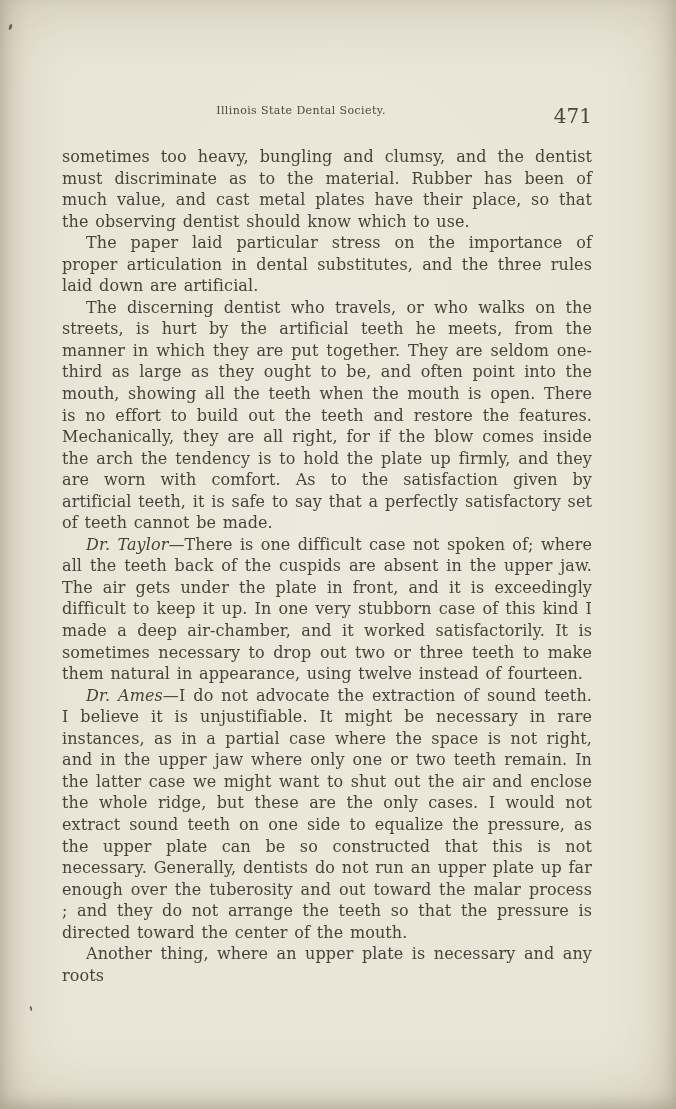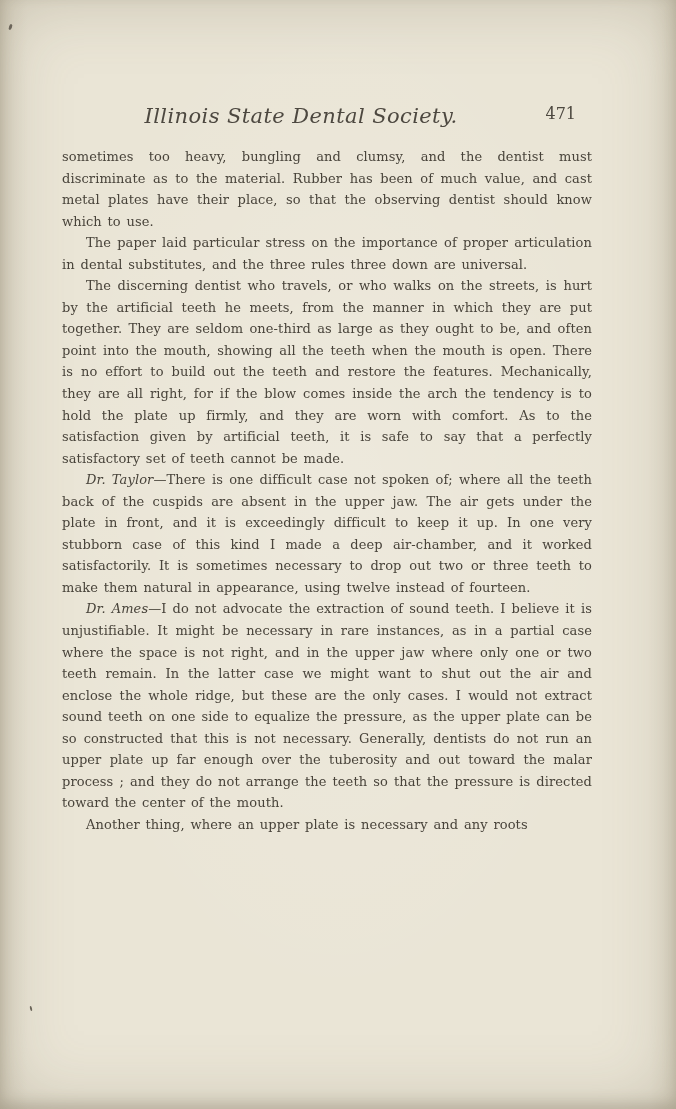--- a/index.html
+++ b/index.html
@@ -28,36 +28,35 @@
     top: 104px;
   }
   .header {
     position: relative;
     height: 22px;
     margin-bottom: 20px;
   }
   .running-title {
     display: block;
     text-align: center;
-    font-style: italic;
-    font-size: 21px;
+    font-size: 11px;
     letter-spacing: 0.4px;
     color: #4d4840;
     transform: translateX(-26px);
   }
   .page-number {
     position: absolute;
-    right: 16px;
+    right: 0;
     top: 0;
-    font-size: 16px;
+    font-size: 20px;
     color: #4d4840;
   }
   .body-text p {
     margin: 0;
-    font-size: 13px;
+    font-size: 16px;
     line-height: 21.55px;
     text-align: justify;
     letter-spacing: 0.1px;
     word-spacing: 1.5px;
     color: #48433a;
   }
   .body-text p.indent {
     text-indent: 24px;
   }
   .body-text i {
@@ -78,20 +77,20 @@
   <span class="speck speck-2"></span>
 
   <div class="page-inner">
     <div class="header">
       <span class="running-title">Illinois State Dental Society.</span>
       <span class="page-number">471</span>
     </div>
 
     <div class="body-text">
         <p class="">sometimes too heavy, bungling and clumsy, and the dentist must discriminate as to the material.  Rubber has been of much value, and cast metal plates have their place, so that the observing dentist should know which to use.</p>
-        <p class="indent">The paper laid particular stress on the importance of proper articulation in dental substitutes, and the three rules three down are universal.</p>
+        <p class="indent">The paper laid particular stress on the importance of proper articulation in dental substitutes, and the three rules laid down are artificial.</p>
         <p class="indent">The discerning dentist who travels, or who walks on the streets, is hurt by the artificial teeth he meets, from the manner in which they are put together.  They are seldom one-third as large as they ought to be, and often point into the mouth, showing all the teeth when the mouth is open.  There is no effort to build out the teeth and restore the features.  Mechanically, they are all right, for if the blow comes inside the arch the tendency is to hold the plate up firmly, and they are worn with comfort.  As to the satisfaction given by artificial teeth, it is safe to say that a perfectly satisfactory set of teeth cannot be made.</p>
         <p class="indent"><i>Dr. Taylor</i>—There is one difficult case not spoken of; where all the teeth back of the cuspids are absent in the upper jaw.  The air gets under the plate in front, and it is exceedingly difficult to keep it up.  In one very stubborn case of this kind I made a deep air-chamber, and it worked satisfactorily.  It is sometimes necessary to drop out two or three teeth to make them natural in appearance, using twelve instead of fourteen.</p>
         <p class="indent"><i>Dr. Ames</i>—I do not advocate the extraction of sound teeth.  I believe it is unjustifiable.  It might be necessary in rare instances, as in a partial case where the space is not right, and in the upper jaw where only one or two teeth remain.  In the latter case we might want to shut out the air and enclose the whole ridge, but these are the only cases.  I would not extract sound teeth on one side to equalize the pressure, as the upper plate can be so constructed that this is not necessary.  Generally, dentists do not run an upper plate up far enough over the tuberosity and out toward the malar process ; and they do not arrange the teeth so that the pressure is directed toward the center of the mouth.</p>
         <p class="indent">Another thing, where an upper plate is necessary and any roots</p>
       </div>
   </div>
 </div>
 
 </body></html>

